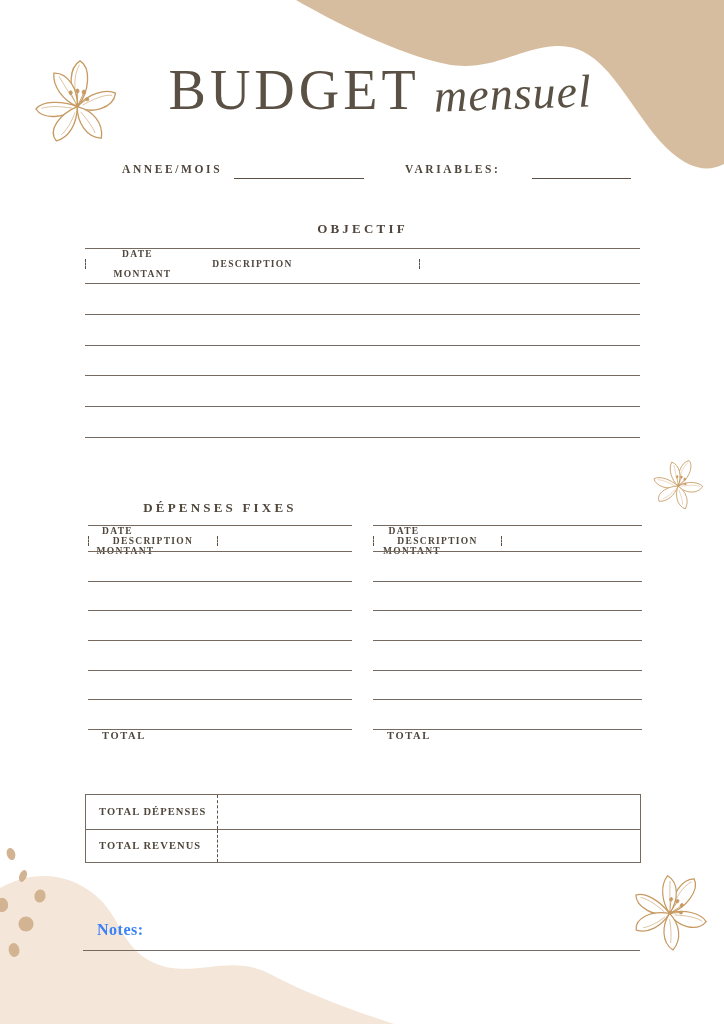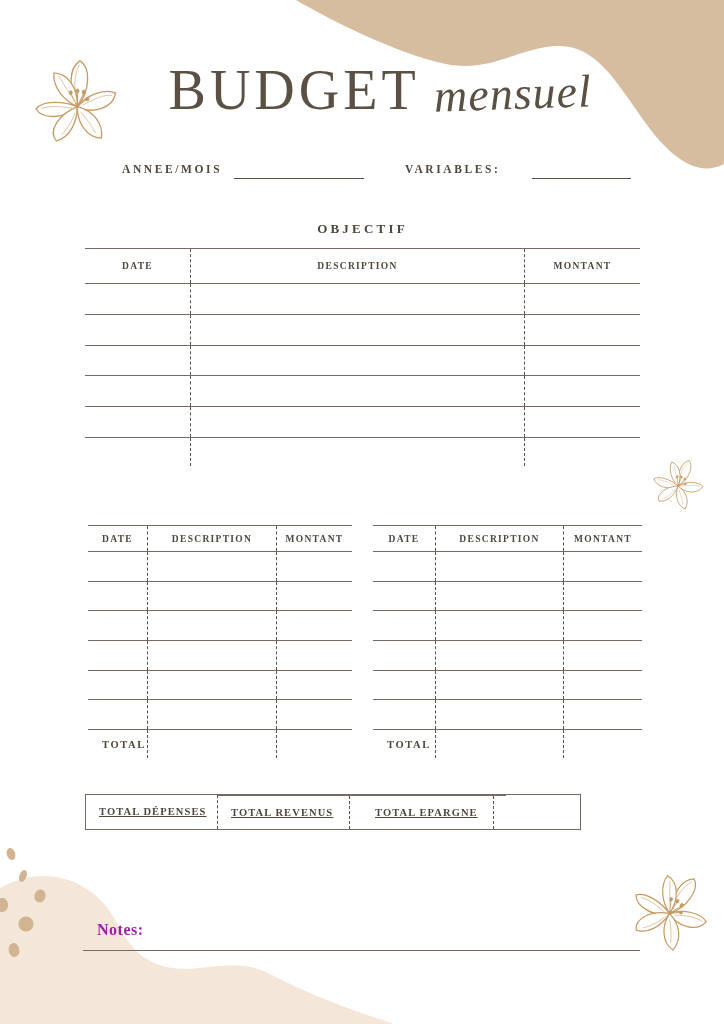--- a/index.html
+++ b/index.html
@@ -54,21 +54,21 @@
 
   
   .sec-title{
     position:absolute;
     font-size:13px;font-weight:700;letter-spacing:3.2px;
     color:var(--ink);text-align:center;
   }
 
   
   .btable{position:absolute;display:flex;flex-direction:column;}
-  .trow{display:flex;border-top:1.6px solid var(--line);}
+  .trow{display:flex;border-top:1.6px solid var(--line);flex-direction:column;}
   .trow.tail{border-top:1.6px solid var(--line);}
   .tcell{display:flex;align-items:center;justify-content:center;}
   .tcell.mid{
     border-left:1.6px dashed var(--dash);
     border-right:1.6px dashed var(--dash);
   }
   .hcell{
     font-size:9.5px;font-weight:700;letter-spacing:1.3px;color:var(--ink);
   }
   .total-cell{
@@ -77,42 +77,42 @@
   }
   
   .t-rev{left:85px;top:248px;width:555px;}
   .t-rev .c0{width:105px;} .t-rev .c1{width:335px;} .t-rev .c2{width:115px;}
   .t-rev .head{height:35px;} .t-rev .body{height:30.8px;} .t-rev .tail{height:29px;}
   
   .t-fix{left:88px;top:525px;width:264px;}
   .t-fix .c0{width:59px;} .t-fix .c1{width:130px;} .t-fix .c2{width:75px;}
   .t-var{left:373px;top:525px;width:269px;}
   .t-var .c0{width:62px;} .t-var .c1{width:129px;} .t-var .c2{width:78px;}
-  .t-exp .head{height:26px;} .t-exp .body{height:29.7px;} .t-exp .tail{height:29px;justify-content:center;}
+  .t-exp .head{height:26px;} .t-exp .body{height:29.7px;} .t-exp .tail{height:29px;}
 
   
   .summary{
-    position:absolute;left:85px;top:794px;width:496px;
+    position:absolute;left:85px;top:794px;width:556px;
     border:1.6px solid var(--line);
-    display:flex;flex-direction:row;text-decoration:underline;
+    display:flex;flex-direction:column;
   }
   .srow{display:flex;height:33.5px;}
   .srow + .srow{border-top:1.6px solid var(--line);gap:12px;}
   .slabel{
     width:132px;display:flex;align-items:center;
     padding-left:13px;
     border-right:1.6px dashed var(--dash);
     font-size:10.5px;font-weight:700;letter-spacing:1.1px;color:var(--ink);
   }
   .svalue{flex:1;}
 
   
   .notes-label{
     position:absolute;left:97px;top:921px;
-    font-size:16px;font-weight:700;letter-spacing:.5px;color:#a21caf;
+    font-size:16px;font-weight:700;letter-spacing:.5px;color:#3b82f6;
   }
   .notes-line{
     position:absolute;left:83px;top:950px;width:557px;height:0;
     border-top:1.8px solid var(--line);
   }
 </style>
 </head>
 <body>
 
 <div class="page">
@@ -225,20 +225,21 @@
           <div class="tcell mid c1"></div>
           <div class="tcell c2"></div>
         </div>
         <div class="trow tail">
         <div class="tcell c0"></div>
         <div class="tcell mid c1"></div>
         <div class="tcell c2"></div>
       </div>
     </div>
 
+    <div class="sec-title" style="left:88px;top:500px;width:264px">DÉPENSES FIXES</div>
 
     <div class="btable t-exp t-fix">
       <div class="trow head">
         <div class="tcell hcell c0">DATE</div>
         <div class="tcell hcell mid c1">DESCRIPTION</div>
         <div class="tcell hcell c2">MONTANT</div>
       </div>
       <div class="trow body">
           <div class="tcell c0"></div>
           <div class="tcell mid c1"></div>
@@ -322,23 +323,19 @@
 
     <div class="summary">
       <div class="srow">
         <div class="slabel">TOTAL DÉPENSES</div>
         <div class="svalue"></div>
       </div>
       <div class="srow">
         <div class="slabel">TOTAL REVENUS</div>
         <div class="svalue"></div>
       </div>
-      <div class="srow">
-        <div class="slabel">TOTAL EPARGNE</div>
-        <div class="svalue"></div>
-      </div>
     </div>
 
     <div class="notes-label">Notes:</div>
     <div class="notes-line"></div>
 
   </div>
 </div>
 
 </body></html>

